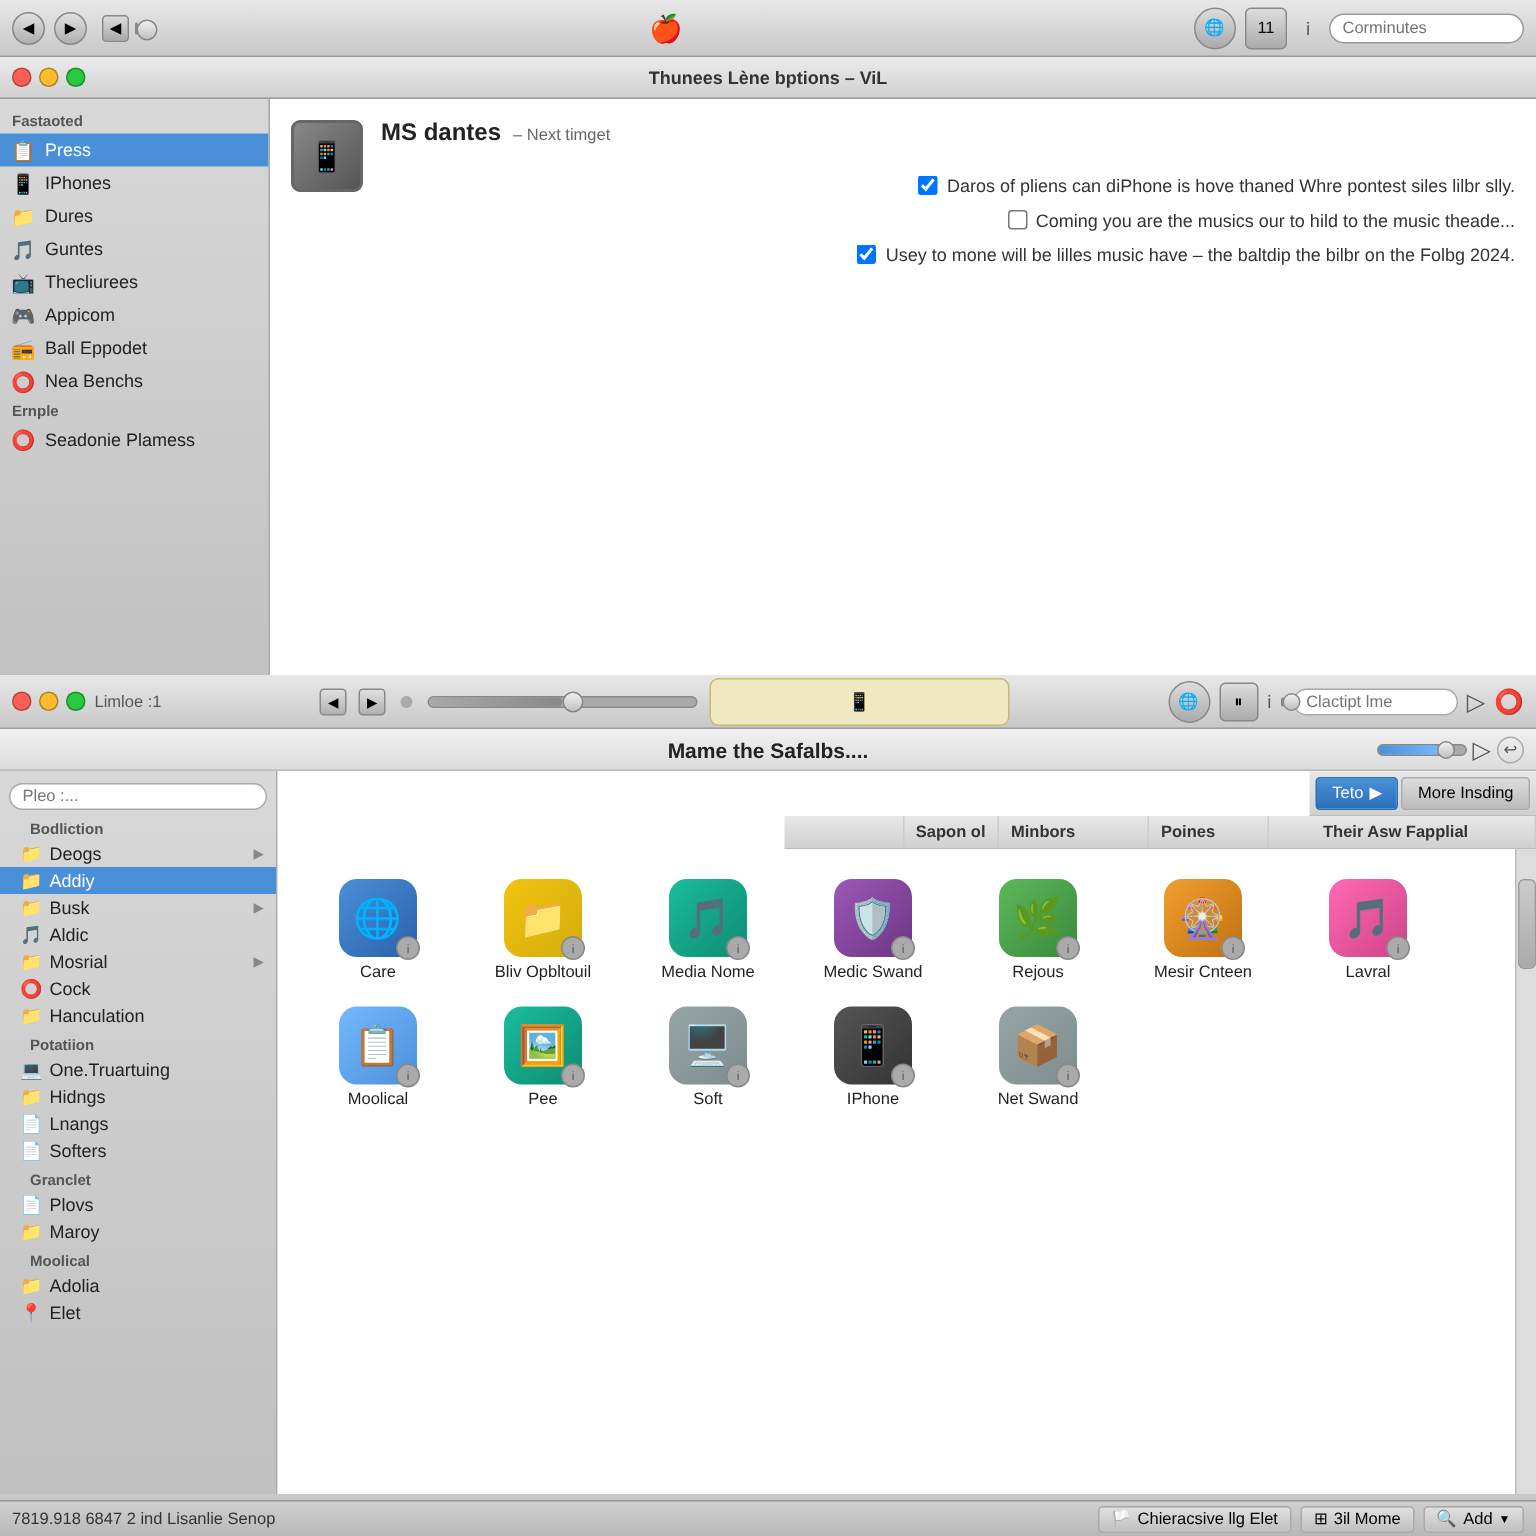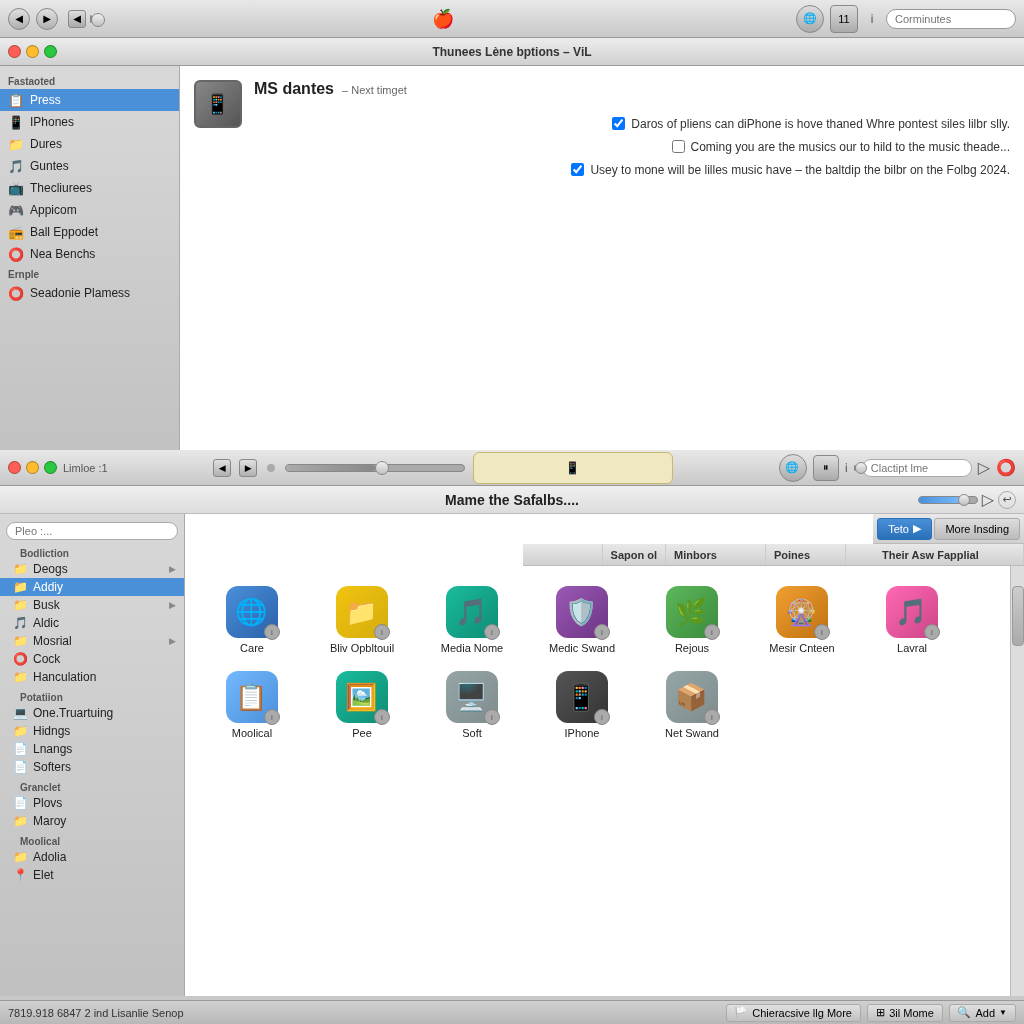--- a/index.html
+++ b/index.html
@@ -866,21 +866,21 @@
         </div>
       </div>
     </div>
   </div>
 
   <div class="bottom-status-bar">
     <span class="status-text">7819.918 6847 2 ind  Lisanlie Senop</span>
     <div class="status-right">
       <div class="status-btn">
         <span>🏳️</span>
-        <span>Chieracsive llg More</span>
+        <span>Chieracsive llg Elet</span>
       </div>
       <div class="status-btn">
         <span>⊞</span>
         <span>3il Mome</span>
       </div>
       <div class="status-btn">
         <span>🔍</span>
         <span>Add</span>
         <span style="font-size:8px;">▼</span>
       </div>

